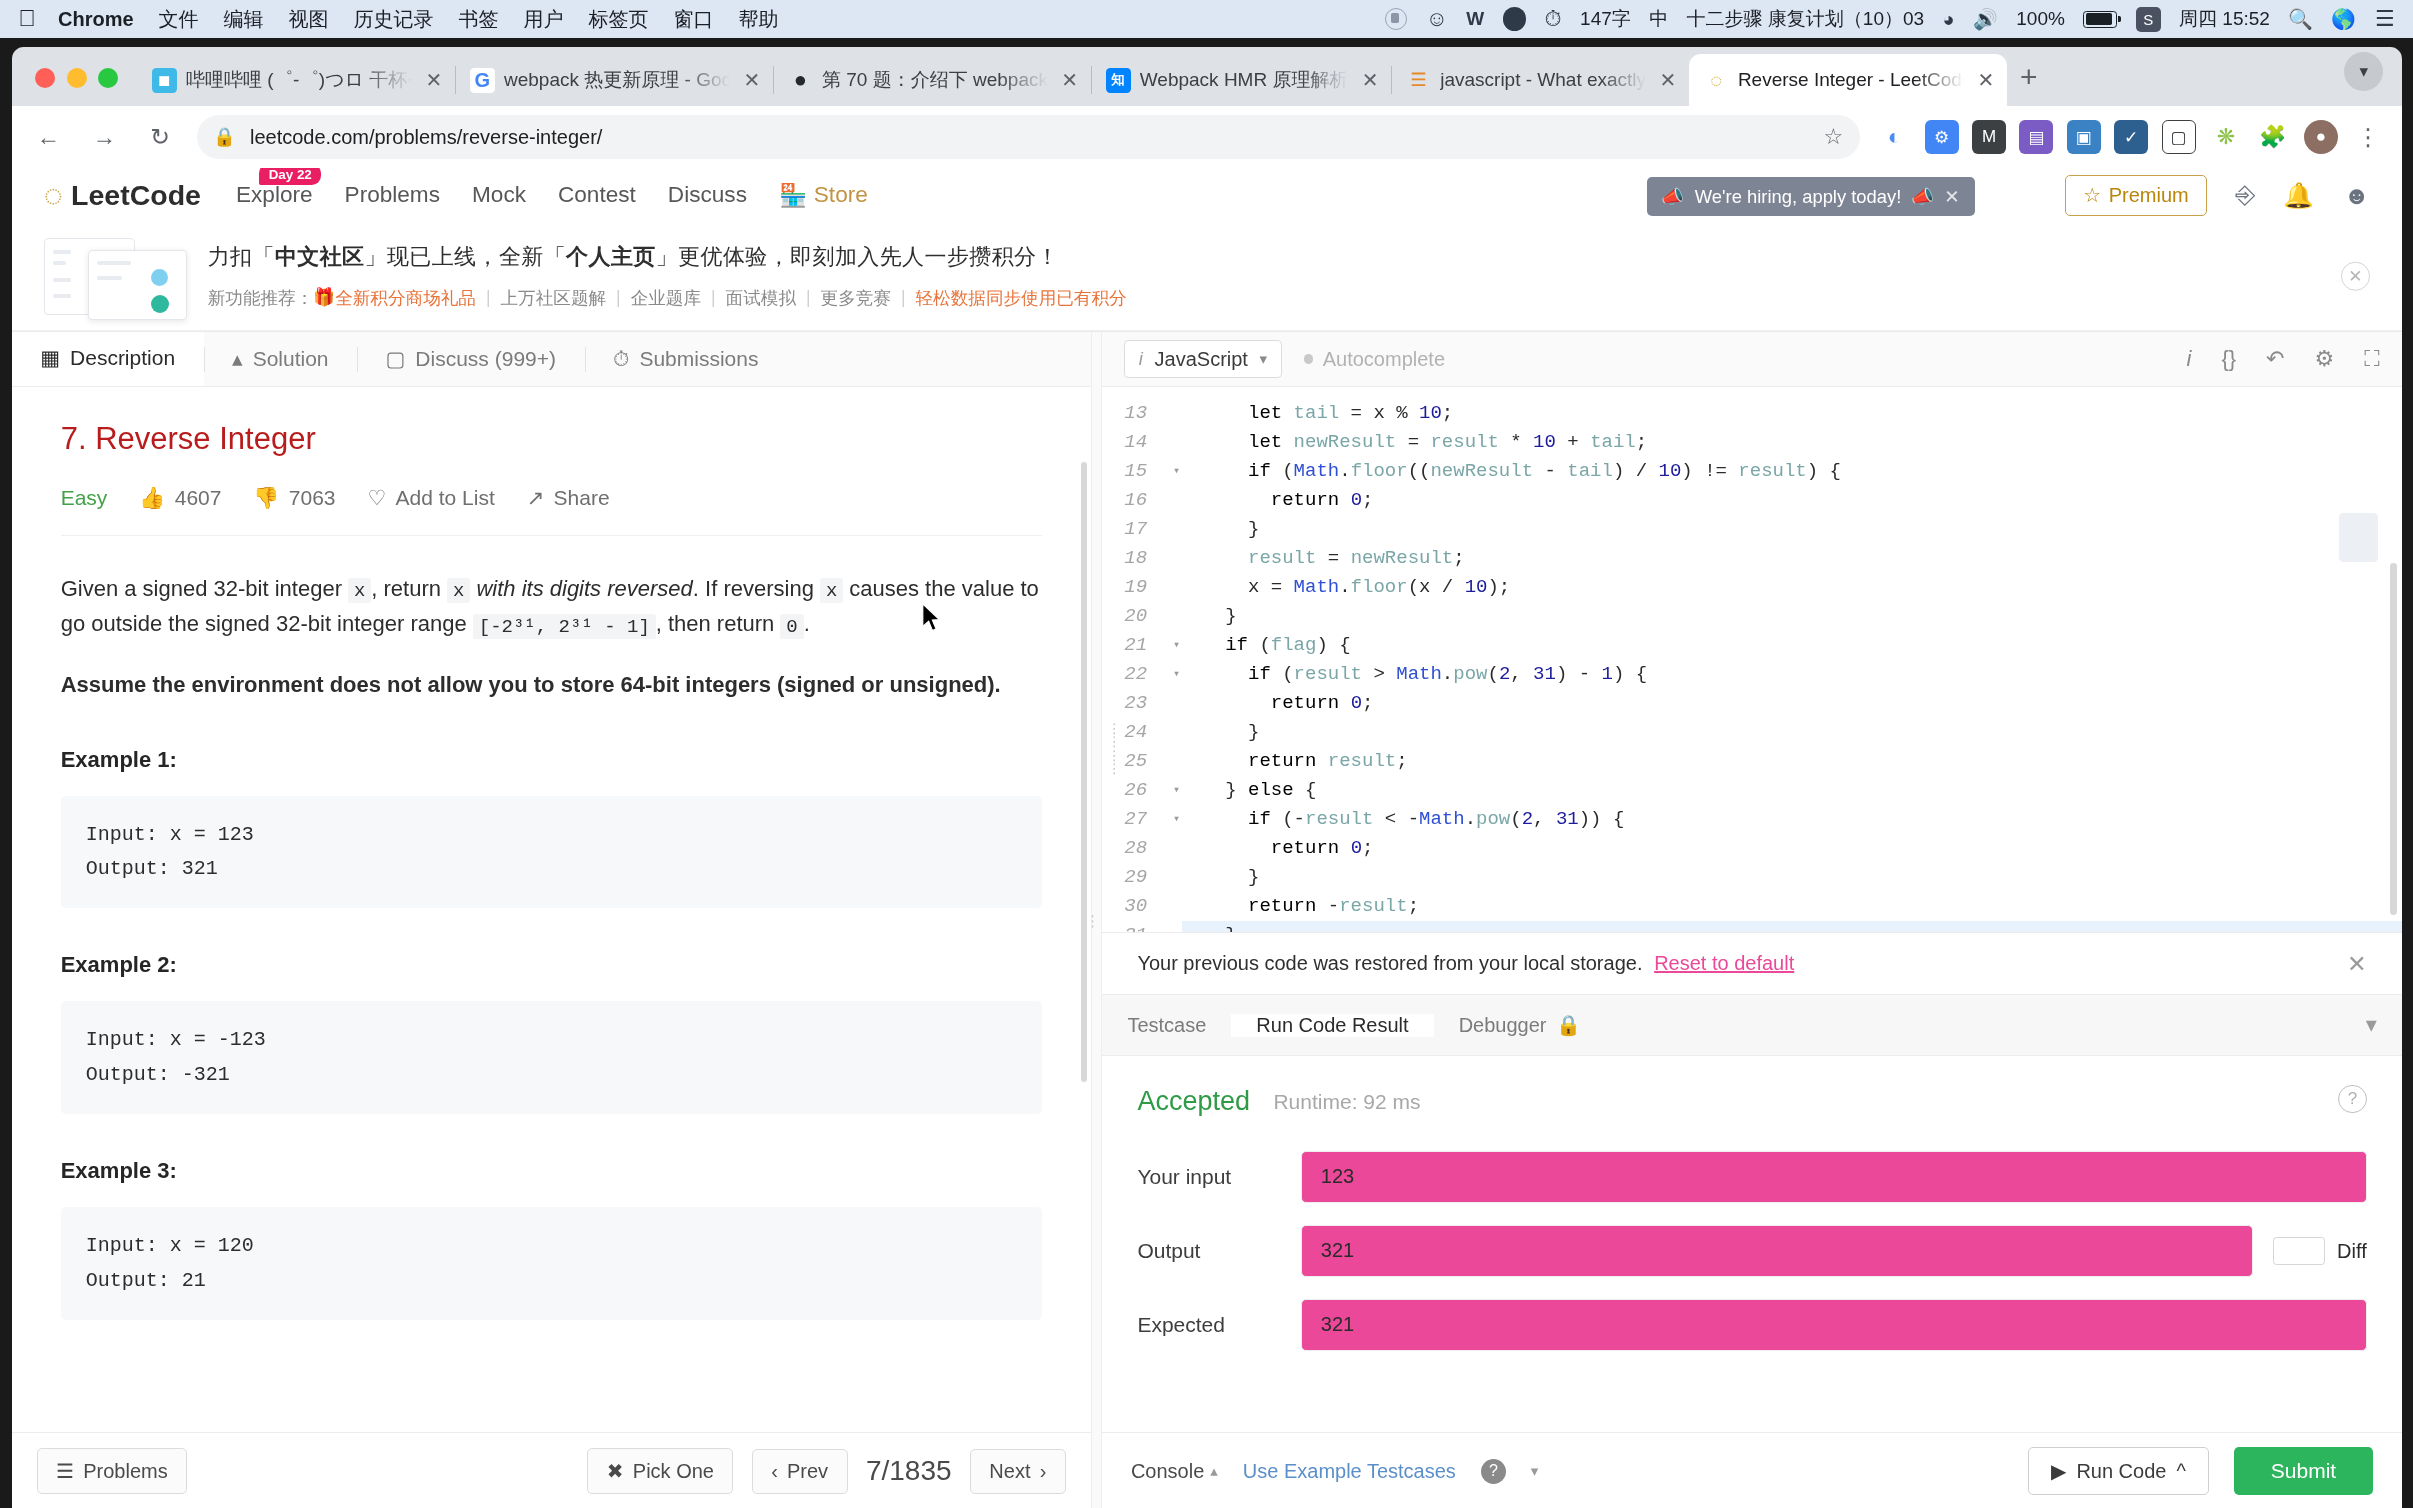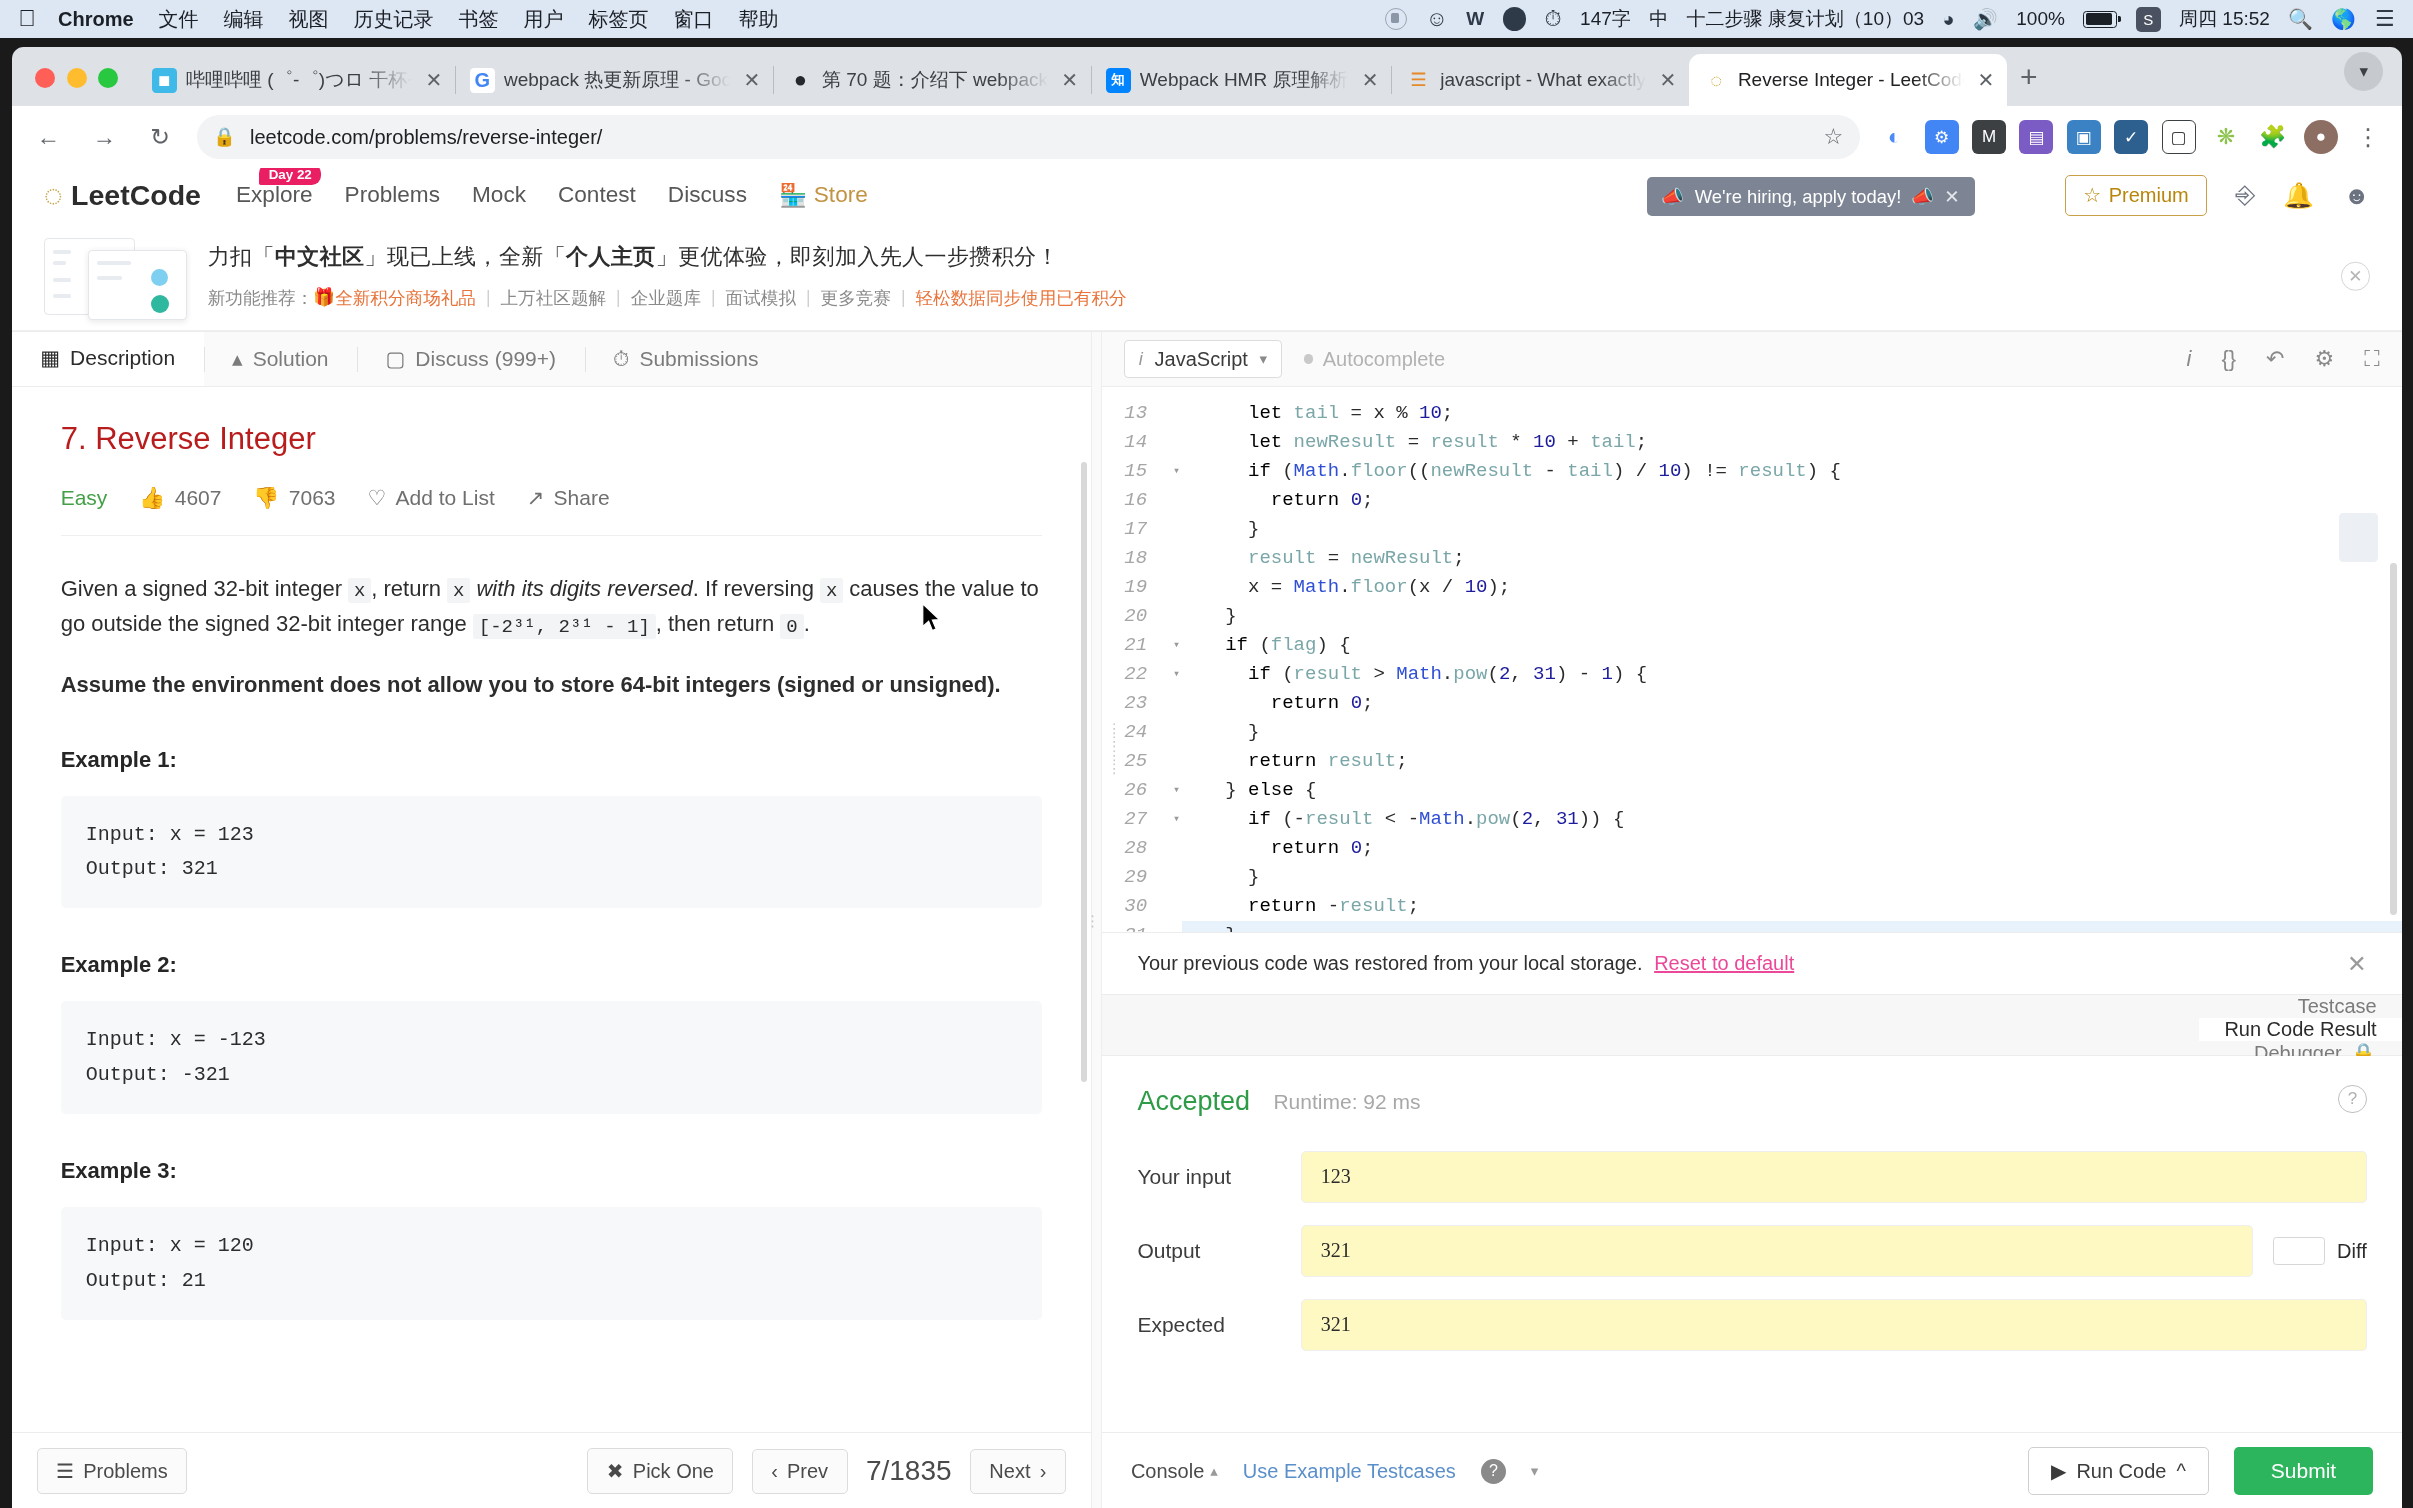--- a/index.html
+++ b/index.html
@@ -196,34 +196,34 @@
   .code-scroll { position:absolute; right:5px; top: 176px; width:6.7px; height: 352px; background:#d8d8d8; border-radius:3.4px; z-index:5;}
   .code-sidebtn { position:absolute; right: 23.5px; top: 126px; width:39px;height:49px;background:#eceff3;border-radius:4.2px; z-index:5;}
   .code-dots { position:absolute; left: 5px; top: 335px; color:#c4c4c4; font-size:13.4px; line-height:13.4px; z-index:4;}
 
   
   .restore { height: 62px; border-top:0.8px solid #ececec; display:flex;align-items:center; padding: 0 35px; font-size:20px;color:#2f2f2f;gap:11.7px;}
   .restore a { color:#ec4899; text-decoration:underline; }
   .restore .x { margin-left:auto; color:#9a9a9a; font-size:23.5px;}
 
   
-  .restabs { height: 62px; background:#f7f7f7; display:flex;align-items:flex-end; border-top:0.8px solid #ececec; border-bottom:0.8px solid #ececec;flex-direction:column;}
+  .restabs { height: 62px; background:#f7f7f7; display:flex;align-items:center; border-top:0.8px solid #ececec; border-bottom:0.8px solid #ececec;}
   .restab { display:flex;align-items:center;gap:10px; padding: 0 25px; font-size:20px;color:#7b7b7b;}
   .restab.active{background:#fff;color:#2b2b2b;}
   .restabs .caret{margin-left:auto;padding:0 25px;display:flex;align-items:center;color:#9a9a9a;font-size:22px;}
 
   
   .resbody{flex:1;padding: 30px 35px 0 35px; background:#fff; position:relative;}
   .acc-row{display:flex;align-items:center;gap:23.5px;margin-bottom:34px;}
   .accepted{font-size:27px;color:#2e9b47;}
   .runtime{font-size:21px;color:#a8a8a8;}
   .helpq{position:absolute;right:35px;top:28.5px;width:28.5px;height:28.5px;border-radius:50%;border:1.7px solid #c0c0c0;color:#b0b0b0;display:flex;align-items:center;justify-content:center;font-size:17px;}
   .io-row{display:flex;align-items:center;gap:0;margin-bottom:22px;}
   .io-label{width:164px;font-size:21px;color:#3d3d3d;}
-  .io-box{flex:1;background:#fef9c3;border:0.8px solid #eeeeee;border-radius:5px;padding: 13.4px 18.4px;font-size:20px;color:#2b2b2b;min-height:52px;font-family:Liberation Serif, serif;}
+  .io-box{flex:1;background:#ec4899;border:0.8px solid #eeeeee;border-radius:5px;padding: 13.4px 18.4px;font-size:20px;color:#2b2b2b;min-height:52px;}
   .diff-wrap{display:flex;align-items:center;gap:11.7px;margin-left:20px;}
   .diff-toggle{width:52px;height:28.5px;border:0.8px solid #d6d6d6;background:#fff;border-radius:3.4px;}
   .diff-label{font-size:20px;color:#2b2b2b;}
 
   
   .rbottom{height:77px;border-top:0.8px solid #ececec;display:flex;align-items:center;padding: 0 28.5px;gap:25px;background:#fff;}
   .console-lk{font-size:20px;color:#4a4a4a;display:flex;align-items:center;gap:6px;}
   .use-ex{font-size:20px;color:#5b8fc9;}
   .helpq2{width:25px;height:25px;border-radius:50%;background:#8a8a8a;color:#fff;display:flex;align-items:center;justify-content:center;font-size:16px;}
   .rb-spacer{flex:1;}

